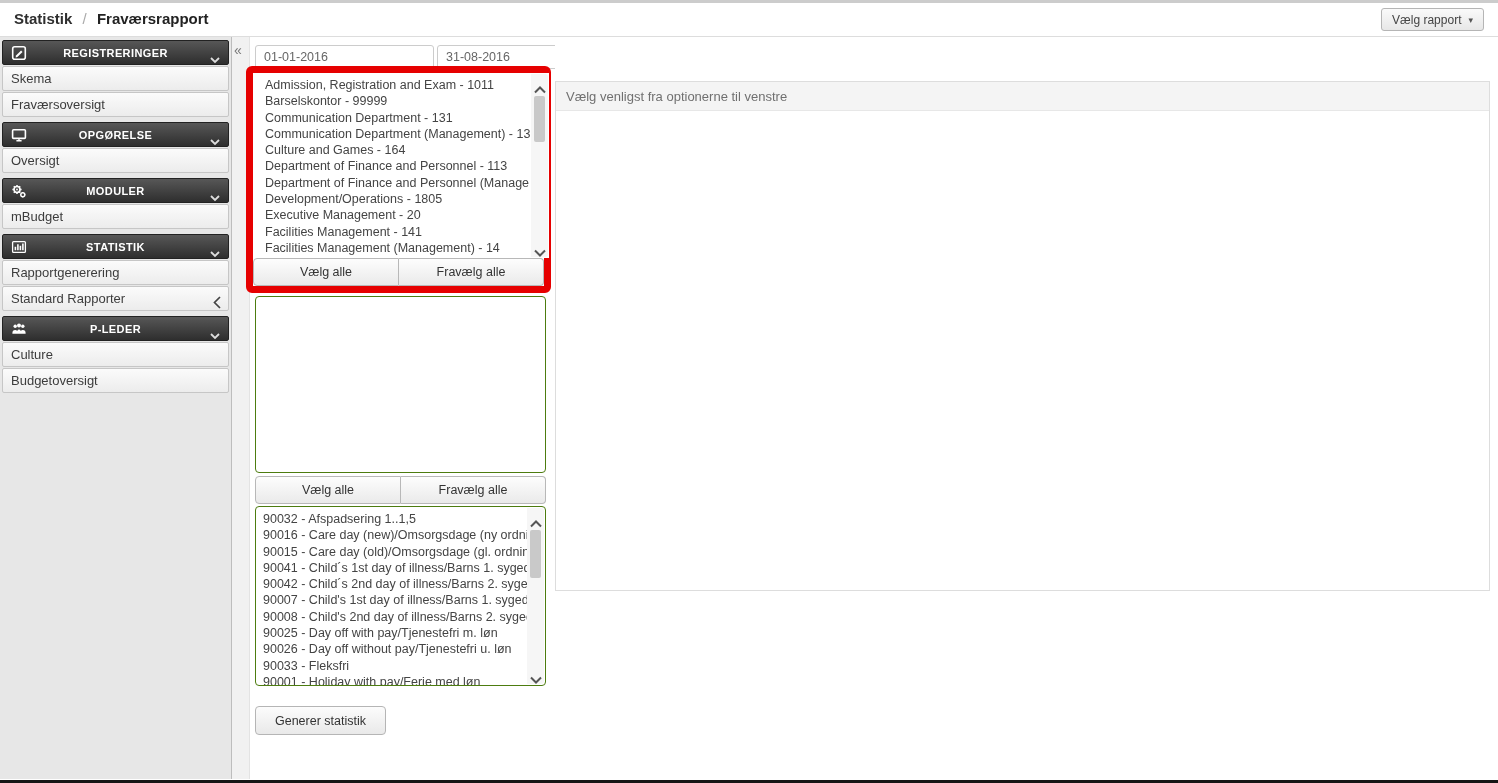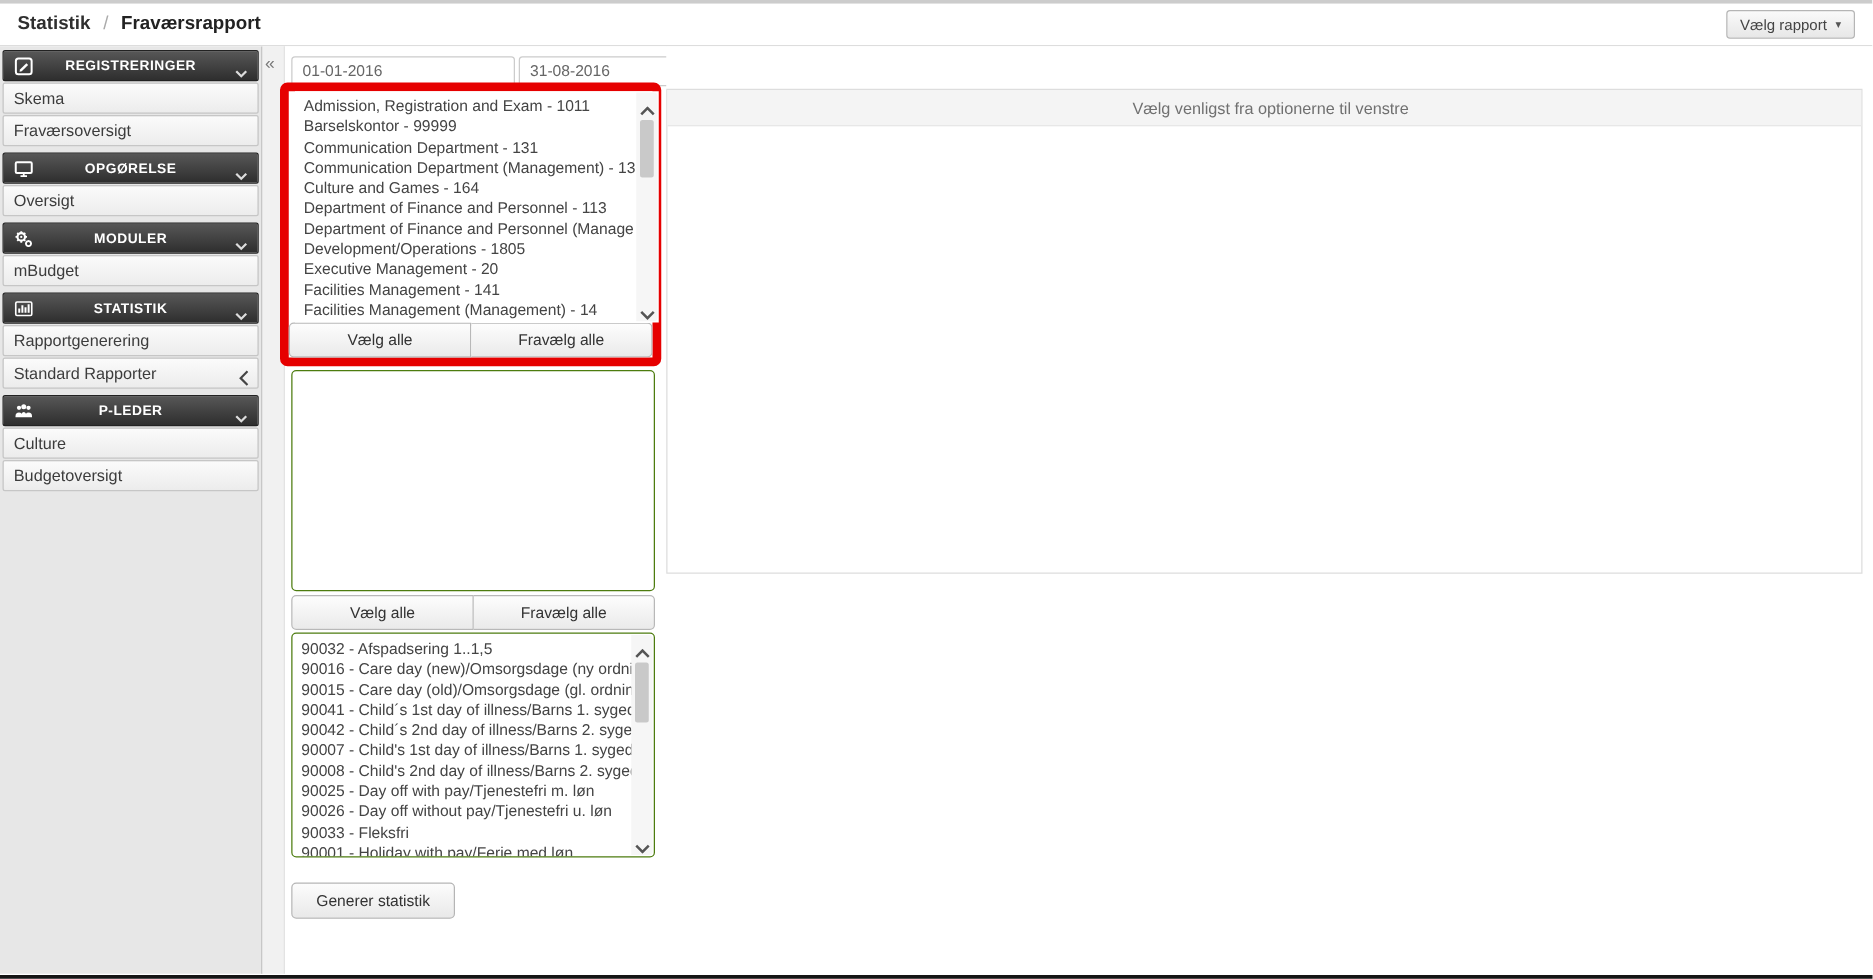--- a/index.html
+++ b/index.html
@@ -13,21 +13,21 @@
   .breadcrumb .sep { color:#aaa; margin:0 6px; font-weight:normal; }
   .breadcrumb .page { font-weight:bold; color:#222; }
   .report-btn { position:absolute; right:14px; top:5px; height:23px; padding:0 10px;
     font-size:12px; color:#444; background:linear-gradient(#fafafa,#e7e7e7);
     border:1px solid #b5b5b5; border-radius:3px; display:flex; align-items:center; cursor:pointer; }
   .report-btn .caret { margin-left:7px; font-size:9px; color:#555; }
 
   .main { display:flex; height:742px; }
 
   
-  .sidebar { width:210px; background:#e7e7e7; border-right:1px solid #bdbdbd; padding-top:3px; }
+  .sidebar { width:232px; background:#e7e7e7; border-right:1px solid #bdbdbd; padding-top:3px; }
   .acc-header { position:relative; margin:0 2px 1px 2px; height:25px; border-radius:2px;
     background:linear-gradient(#575757,#2e2e2e); border:1px solid #222;
     display:flex; align-items:center; cursor:pointer; }
   .acc-header .hicon { position:absolute; left:8px; top:4px; width:16px; height:16px; }
   .acc-header .htitle { width:100%; text-align:center; color:#fff; font-size:11px;
     font-weight:bold; letter-spacing:.4px; }
   .acc-header .hchevron { position:absolute; right:8px; top:9px; }
   .acc-item { position:relative; margin:0 2px 1px 2px; height:25px; line-height:23px;
     background:linear-gradient(#fbfbfb,#ececec); border:1px solid #c6c6c6; border-radius:2px;
     font-size:13px; color:#3c3c3c; padding-left:8px; cursor:pointer; white-space:nowrap; overflow:hidden; }
@@ -75,22 +75,22 @@
   .mt3 { margin-top:3px; } .mt2 { margin-top:2px; }
   .empty-list { height:177px; }
   .codes-list { height:180px; }
 
   .generate-btn { margin:20px 0 0 5px; width:131px; height:29px;
     background:linear-gradient(#fcfcfc,#e9e9e9); border:1px solid #b5b5b5; border-radius:4px;
     font-size:12.5px; color:#333; display:flex; align-items:center; justify-content:center; cursor:pointer; }
 
   
   .content { flex:1; position:relative; background:#fff; }
-  .panel { position:absolute; left:0; top:34px; right:8px; height:388px;
-    background:#fff; border:1px solid #ddd;text-align:center; }
+  .panel { position:absolute; left:0; top:44px; right:8px; height:510px;
+    background:#fff; border:1px solid #ddd; }
   .panel-header { height:29px; line-height:29px; background:#f4f4f4;
     border-bottom:1px solid #e7e7e7; padding-left:10px; font-size:13px; color:#707070; }
 
   .bottom-line { position:absolute; left:0; bottom:0; width:100%; height:3px; background:#151515; }
 </style>
 </head>
 <body>
 
 <div class="top-line"></div>
 

